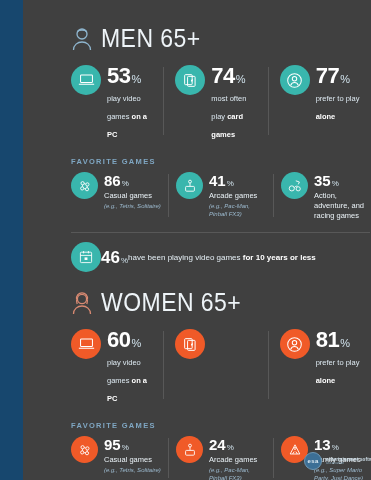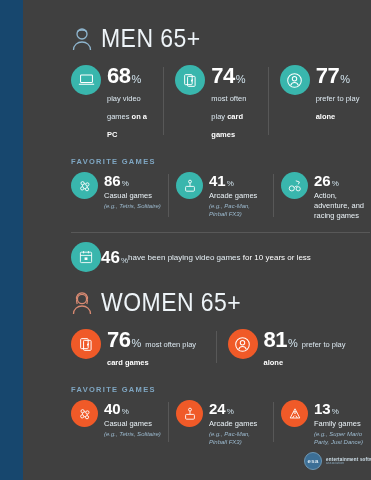--- a/index.html
+++ b/index.html
@@ -54,21 +54,21 @@
   .fav-num .pct { font-size:8px; font-weight:400; color:#cfe0ea; margin-left:1px; }
   .fav-name { color:#eaf2f7; font-size:7.5px; line-height:1.3; margin-top:1px; }
   .fav-eg { color:#9dbbd0; font-size:6px; line-height:1.35; font-style:italic; margin-top:1px; }
 
   
   .divider { height:1px; background:rgba(255,255,255,.13); margin:11px 24px 0 48px; }
   .bar { display:flex; align-items:center; padding-left:48px; margin-top:9px; }
   .bar-num { color:#ffffff; font-weight:700; font-size:17px; line-height:1; }
   .bar-num .pct { font-size:8px; font-weight:400; color:#cfe0ea; margin-left:1px; }
   .bar-txt { color:#e4eef4; font-size:8px; }
-  .bar-txt b { font-weight:400; color:#ffffff; }
+  .bar-txt b { font-weight:700; color:#ffffff; }
 
   .sec-men { padding-top:26px; }
   .sec-women { padding-top:18px; }
 
   
   .logo { position:absolute; right:14px; bottom:10px; display:flex; align-items:center; gap:4px; }
   .logo-mark {
     width:18px; height:18px; border-radius:50%;
     background:#3c6f96; border:1px solid #6d97b4;
     display:flex; align-items:center; justify-content:center;
@@ -99,21 +99,21 @@
 
     <div class="stat-row">
       <div class="stat-col">
         <span class="circ big teal">
           <svg viewBox="0 0 20 16" width="17" height="14" fill="none" stroke="#ffffff" stroke-width="1.2">
             <rect x="3" y="2" width="14" height="9" rx="1"></rect>
               <path d="M1 13h18"></path>
           </svg>
         </span>
         <span class="stat-txt">
-          <span class="stat-num"><span>68</span><span class="pct">%</span></span>
+          <span class="stat-num"><span>53</span><span class="pct">%</span></span>
           <span class="stat-cap">play video games <b>on a PC</b></span>
         </span>
       </div>
       <div class="stat-col">
         <span class="circ big teal">
           <svg viewBox="0 0 18 18" width="15" height="15" fill="none" stroke="#ffffff" stroke-width="1.2">
             <rect x="2" y="2" width="9" height="12" rx="1"></rect>
               <rect x="5.5" y="4" width="9" height="12" rx="1"></rect>
             <path d="M10 9.6c-.9-.9-.3-2 .6-1.5.3-.9 1.6-.4 1.3.7-.2.8-1.2 1.6-1.9 2.1z" fill="#ffffff" stroke="none"></path>
           </svg>
@@ -174,21 +174,21 @@
       <div class="fav-col">
         <span class="circ sm teal">
           <svg viewBox="0 0 20 20" width="16" height="16" fill="none" stroke="#ffffff" stroke-width="1.1">
             <path d="M11 3.5 15.5 5l-1.4 3"></path>
               <circle cx="6" cy="13" r="3.2"></circle>
               <circle cx="14" cy="13.5" r="2.6"></circle>
             <path d="M8.8 12.2c1.3-1.6 3-2.3 4.4-2"></path>
           </svg>
         </span>
         <span>
-          <span class="fav-num"><span>26</span><span class="pct">%</span></span>
+          <span class="fav-num"><span>35</span><span class="pct">%</span></span>
           <div class="fav-name">Action, adventure, and racing games</div>
           <div class="fav-eg"></div>
         </span>
       </div>
     </div>
 
     <div class="divider"></div>
 
     <div class="bar">
       <span class="circ big teal">
@@ -213,29 +213,37 @@
           <path d="M5.6 8.5c0 3 .6 4.6.6 4.6M16.4 8.5c0 3-.6 4.6-.6 4.6"></path>
           <path d="M2.5 23c0-5 4-8 8.5-8s8.5 3 8.5 8"></path>
         </svg>
       </span>
       <span class="head-title">WOMEN 65+</span>
     </div>
 
     <div class="stat-row">
       <div class="stat-col">
         <span class="circ big orange">
+          <svg viewBox="0 0 20 16" width="17" height="14" fill="none" stroke="#ffffff" stroke-width="1.2">
+            <rect x="3" y="2" width="14" height="9" rx="1"></rect>
+              <path d="M1 13h18"></path>
+          </svg>
+        </span>
+        <span class="stat-txt">
+          <span class="stat-num"><span>60</span><span class="pct">%</span></span>
+          <span class="stat-cap">play video games <b>on a PC</b></span>
+        </span>
+      </div>
+      <div class="stat-col">
+        <span class="circ big orange">
           <svg viewBox="0 0 18 18" width="15" height="15" fill="none" stroke="#ffffff" stroke-width="1.2">
             <rect x="2" y="2" width="9" height="12" rx="1"></rect>
               <rect x="5.5" y="4" width="9" height="12" rx="1"></rect>
             <path d="M10 9.6c-.9-.9-.3-2 .6-1.5.3-.9 1.6-.4 1.3.7-.2.8-1.2 1.6-1.9 2.1z" fill="#ffffff" stroke="none"></path>
           </svg>
-        </span>
-        <span class="stat-txt">
-          <span class="stat-num"><span>76</span><span class="pct">%</span></span>
-          <span class="stat-cap">most often play <b>card games</b></span>
         </span>
       </div>
       <div class="stat-col">
         <span class="circ big orange">
           <svg viewBox="0 0 20 20" width="17" height="17" fill="none" stroke="#ffffff" stroke-width="1.2">
             <circle cx="10" cy="10" r="8"></circle>
               <circle cx="10" cy="8" r="2.6"></circle>
             <path d="M5.6 15.6c.7-2.2 2.4-3.3 4.4-3.3s3.7 1.1 4.4 3.3"></path>
           </svg>
         </span>
@@ -253,21 +261,21 @@
         <span class="circ sm orange">
           <svg viewBox="0 0 20 20" width="16" height="16" fill="none" stroke="#ffffff" stroke-width="1.1">
             <circle cx="7" cy="6.5" r="2"></circle>
               <circle cx="13" cy="8" r="2"></circle>
               <circle cx="6.5" cy="13" r="2"></circle>
               <circle cx="12.5" cy="14" r="2"></circle>
             <path d="M8.8 7.1 11 7.6M7 8.5v2.5M8.4 13.4h2.1M12.7 10v2"></path>
           </svg>
         </span>
         <span>
-          <span class="fav-num"><span>40</span><span class="pct">%</span></span>
+          <span class="fav-num"><span>95</span><span class="pct">%</span></span>
           <div class="fav-name">Casual games</div>
           <div class="fav-eg">(e.g., Tetris, Solitaire)</div>
         </span>
       </div>
       <div class="fav-col">
         <span class="circ sm orange">
           <svg viewBox="0 0 20 20" width="16" height="16" fill="none" stroke="#ffffff" stroke-width="1.1">
             <circle cx="10" cy="4.5" r="1.8"></circle>
               <path d="M10 6.3v4"></path>
             <rect x="4.5" y="10.5" width="11" height="6" rx="1.2"></rect>

